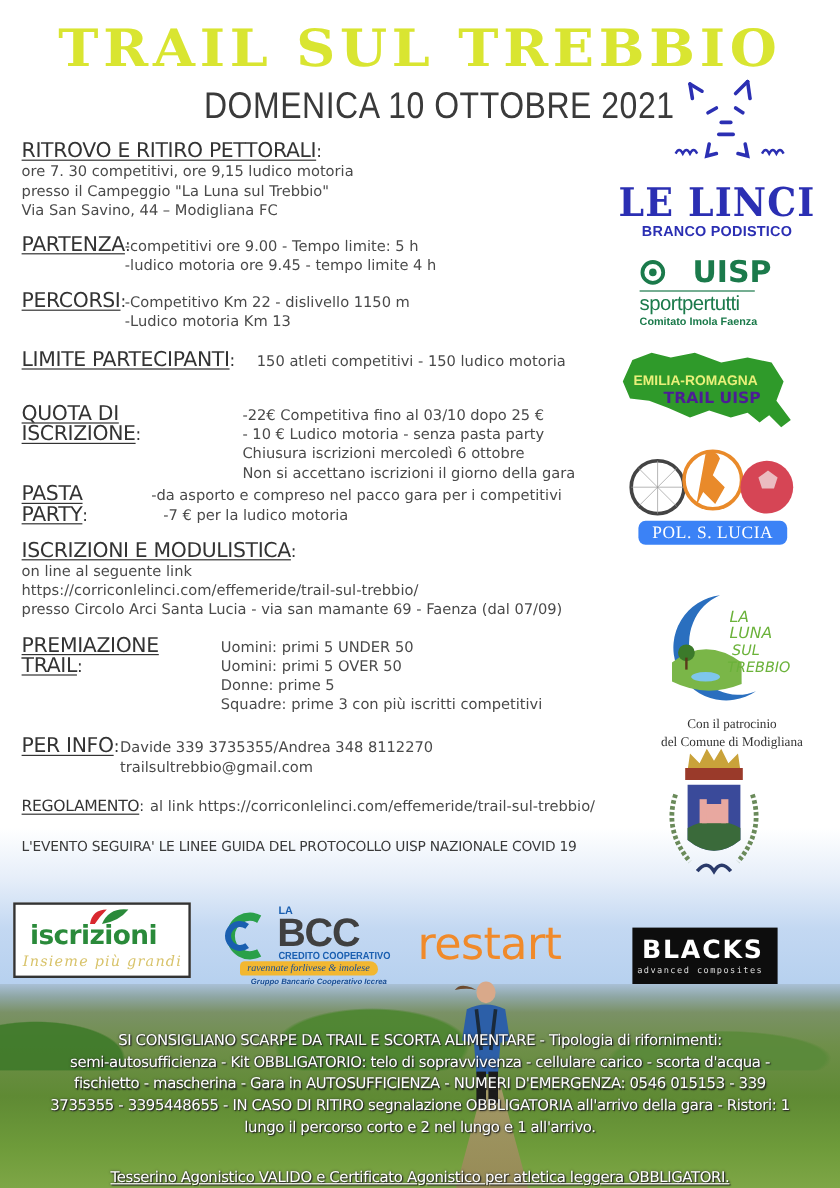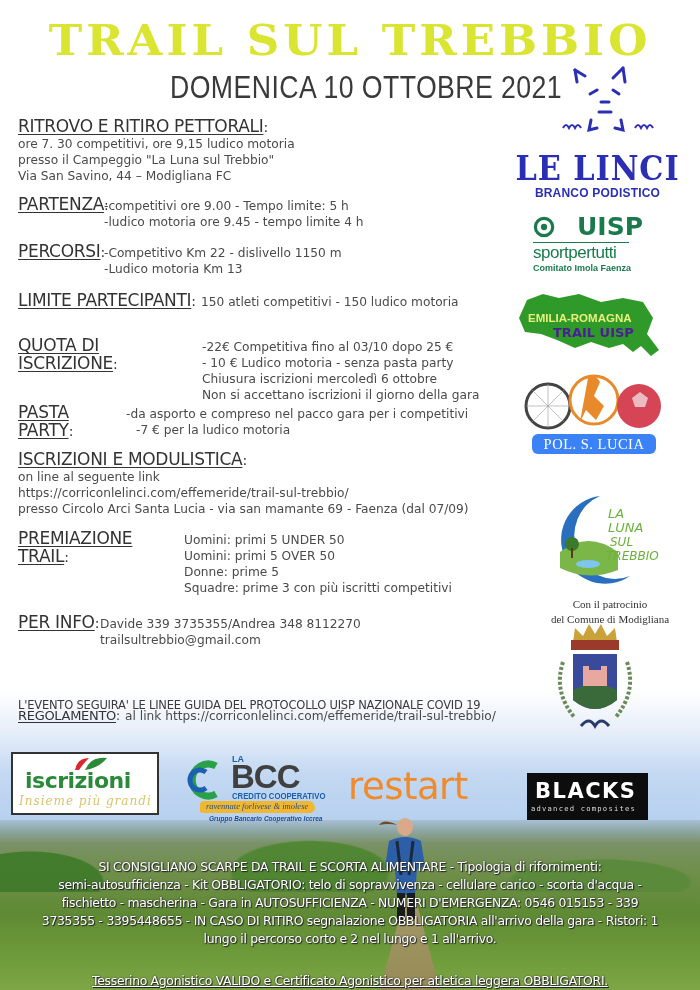--- a/index.html
+++ b/index.html
@@ -251,21 +251,21 @@
   <div style="width:86px;"><span class="head">PERCORSI</span><span class="colon">:</span></div>
   <div class="lines">
     <div>-Competitivo Km 22 - dislivello 1150 m</div>
     <div>-Ludico motoria Km 13</div>
   </div>
 </div>
 
 <div class="sec row" style="left:18px; top:292px;">
   <span class="head">LIMITE PARTECIPANTI</span>
     <span class="colon">:</span>
-  <span style="margin-left:5px;">150 atleti competitivi - 150 ludico motoria</span>
+  <span style="margin-left:18px;">150 atleti competitivi - 150 ludico motoria</span>
 </div>
 
 <div class="sec row" style="left:18px; top:337px;">
   <div style="width:184px;"><span class="head">QUOTA DI ISCRIZIONE</span><span class="colon">:</span></div>
   <div class="lines">
     <div>-22€ Competitiva fino al 03/10 dopo 25 €</div>
     <div>- 10 € Ludico motoria - senza pasta party</div>
     <div>Chiusura iscrizioni mercoledì 6 ottobre</div>
     <div>Non si accettano iscrizioni il giorno della gara</div>
   </div>
@@ -298,21 +298,21 @@
 
 <div class="sec row" style="left:18px; top:614px;">
   <div style="width:82px;"><span class="head">PER INFO</span><span class="colon">:</span></div>
   <div class="lines">
     <div>Davide 339 3735355/Andrea 348 8112270</div>
     <div>trailsultrebbio@gmail.com</div>
   </div>
 </div>
 
 <div class="sec row" style="left:18px; top:664px;">
-  <span class="head" style="font-size:13px;margin-top:44px;">REGOLAMENTO</span>
+  <span class="head" style="font-size:13px;">REGOLAMENTO</span>
     <span class="colon" style="font-size:12px;">:</span>
   <span style="margin-left:5px;">al link https://corriconlelinci.com/effemeride/trail-sul-trebbio/</span>
 </div>
 
 <div class="covid">L'EVENTO SEGUIRA' LE LINEE GUIDA DEL PROTOCOLLO UISP NAZIONALE COVID 19</div>
 
 <div class="agri">
   <svg style="position:absolute; left:58px; top:2px;" width="40" height="16" viewBox="0 0 40 16">
     <path d="M4 14 Q 6 2 18 2 Q 12 8 8 14 Z" fill="#d9282f"></path>
     <path d="M14 14 Q 20 0 36 2 Q 28 12 14 14 Z" fill="#2a8a3a"></path>

